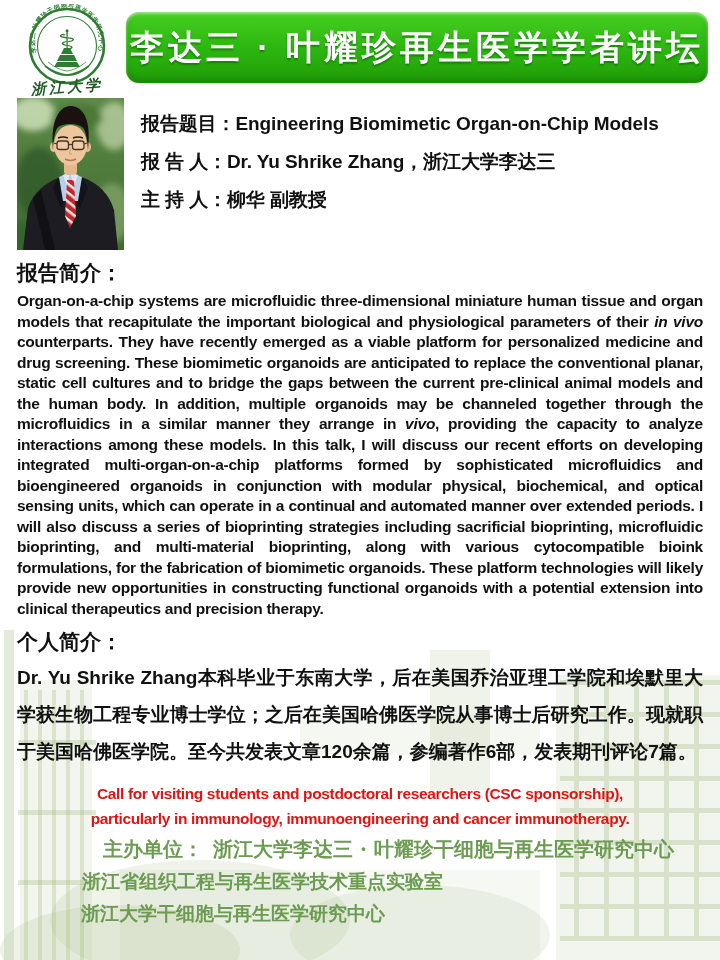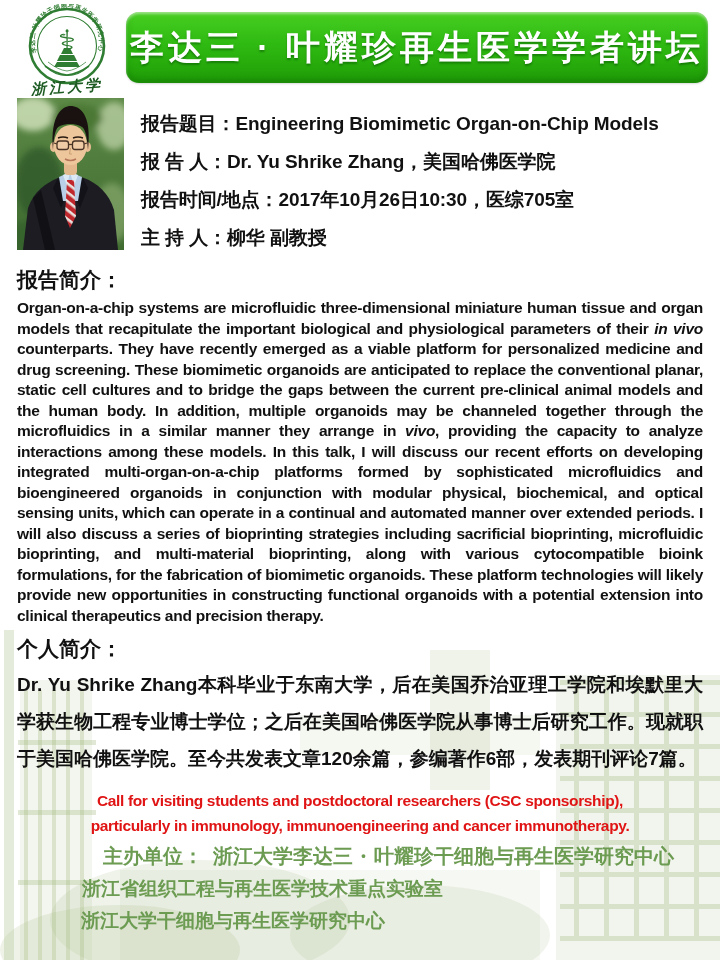--- a/index.html
+++ b/index.html
@@ -188,22 +188,21 @@
         <line x1="67" y1="46" x2="70" y2="45" stroke="#4a3526" stroke-width="1.2"></line>
 
         <path d="M41,40 Q46,38 51,40" stroke="#2a1c12" stroke-width="1.4" fill="none"></path>
         <path d="M56,40 Q61,38 66,40" stroke="#2a1c12" stroke-width="1.4" fill="none"></path>
         <path d="M53.5,50 L52.5,56 L55,56" stroke="#caa070" stroke-width="1" fill="none"></path>
         <path d="M48,61 Q53.5,64 59,61" stroke="#b5765a" stroke-width="1.5" fill="none"></path>
       </svg>
 
       <div class="details">
         <div class="detail-row">报告题目：Engineering Biomimetic Organ-on-Chip Models</div>
-        <div class="detail-row">报  告  人：Dr. Yu Shrike Zhang，美国哈佛医学院</div>
-        <div class="detail-row">报告时间/地点：2017年10月26日10:30，医综705室</div>
+        <div class="detail-row">报  告  人：Dr. Yu Shrike Zhang，浙江大学李达三</div>
         <div class="detail-row">主  持  人：柳华 副教授</div>
       </div>
     </div>
 
     <div class="section-heading">报告简介：</div>
     <div class="abstract"><span>Organ-on-a-chip systems are microfluidic three-dimensional miniature human tissue and organ models that recapitulate the important biological and physiological parameters of their </span><i>in vivo</i><span> counterparts. They have recently emerged as a viable platform for personalized medicine and drug screening. These biomimetic organoids are anticipated to replace the conventional planar, static cell cultures and to bridge the gaps between the current pre-clinical animal models and the human body. In addition, multiple organoids may be channeled together through the microfluidics in a similar manner they arrange in </span><i>vivo</i><span>, providing the capacity to analyze interactions among these models. In this talk, I will discuss our recent efforts on developing integrated multi-organ-on-a-chip platforms formed by sophisticated microfluidics and bioengineered organoids in conjunction with modular physical, biochemical, and optical sensing units, which can operate in a continual and automated manner over extended periods. I will also discuss a series of bioprinting strategies including sacrificial bioprinting, microfluidic bioprinting, and multi-material bioprinting, along with various cytocompatible bioink formulations, for the fabrication of biomimetic organoids. These platform technologies will likely provide new opportunities in constructing functional organoids with a potential extension into clinical therapeutics and precision therapy.</span></div>
 
     <div class="section-heading">个人简介：</div>
     <div class="bio-text">Dr. Yu Shrike Zhang本科毕业于东南大学，后在美国乔治亚理工学院和埃默里大学获生物工程专业博士学位；之后在美国哈佛医学院从事博士后研究工作。现就职于美国哈佛医学院。至今共发表文章120余篇，参编著作6部，发表期刊评论7篇。</div>
 

